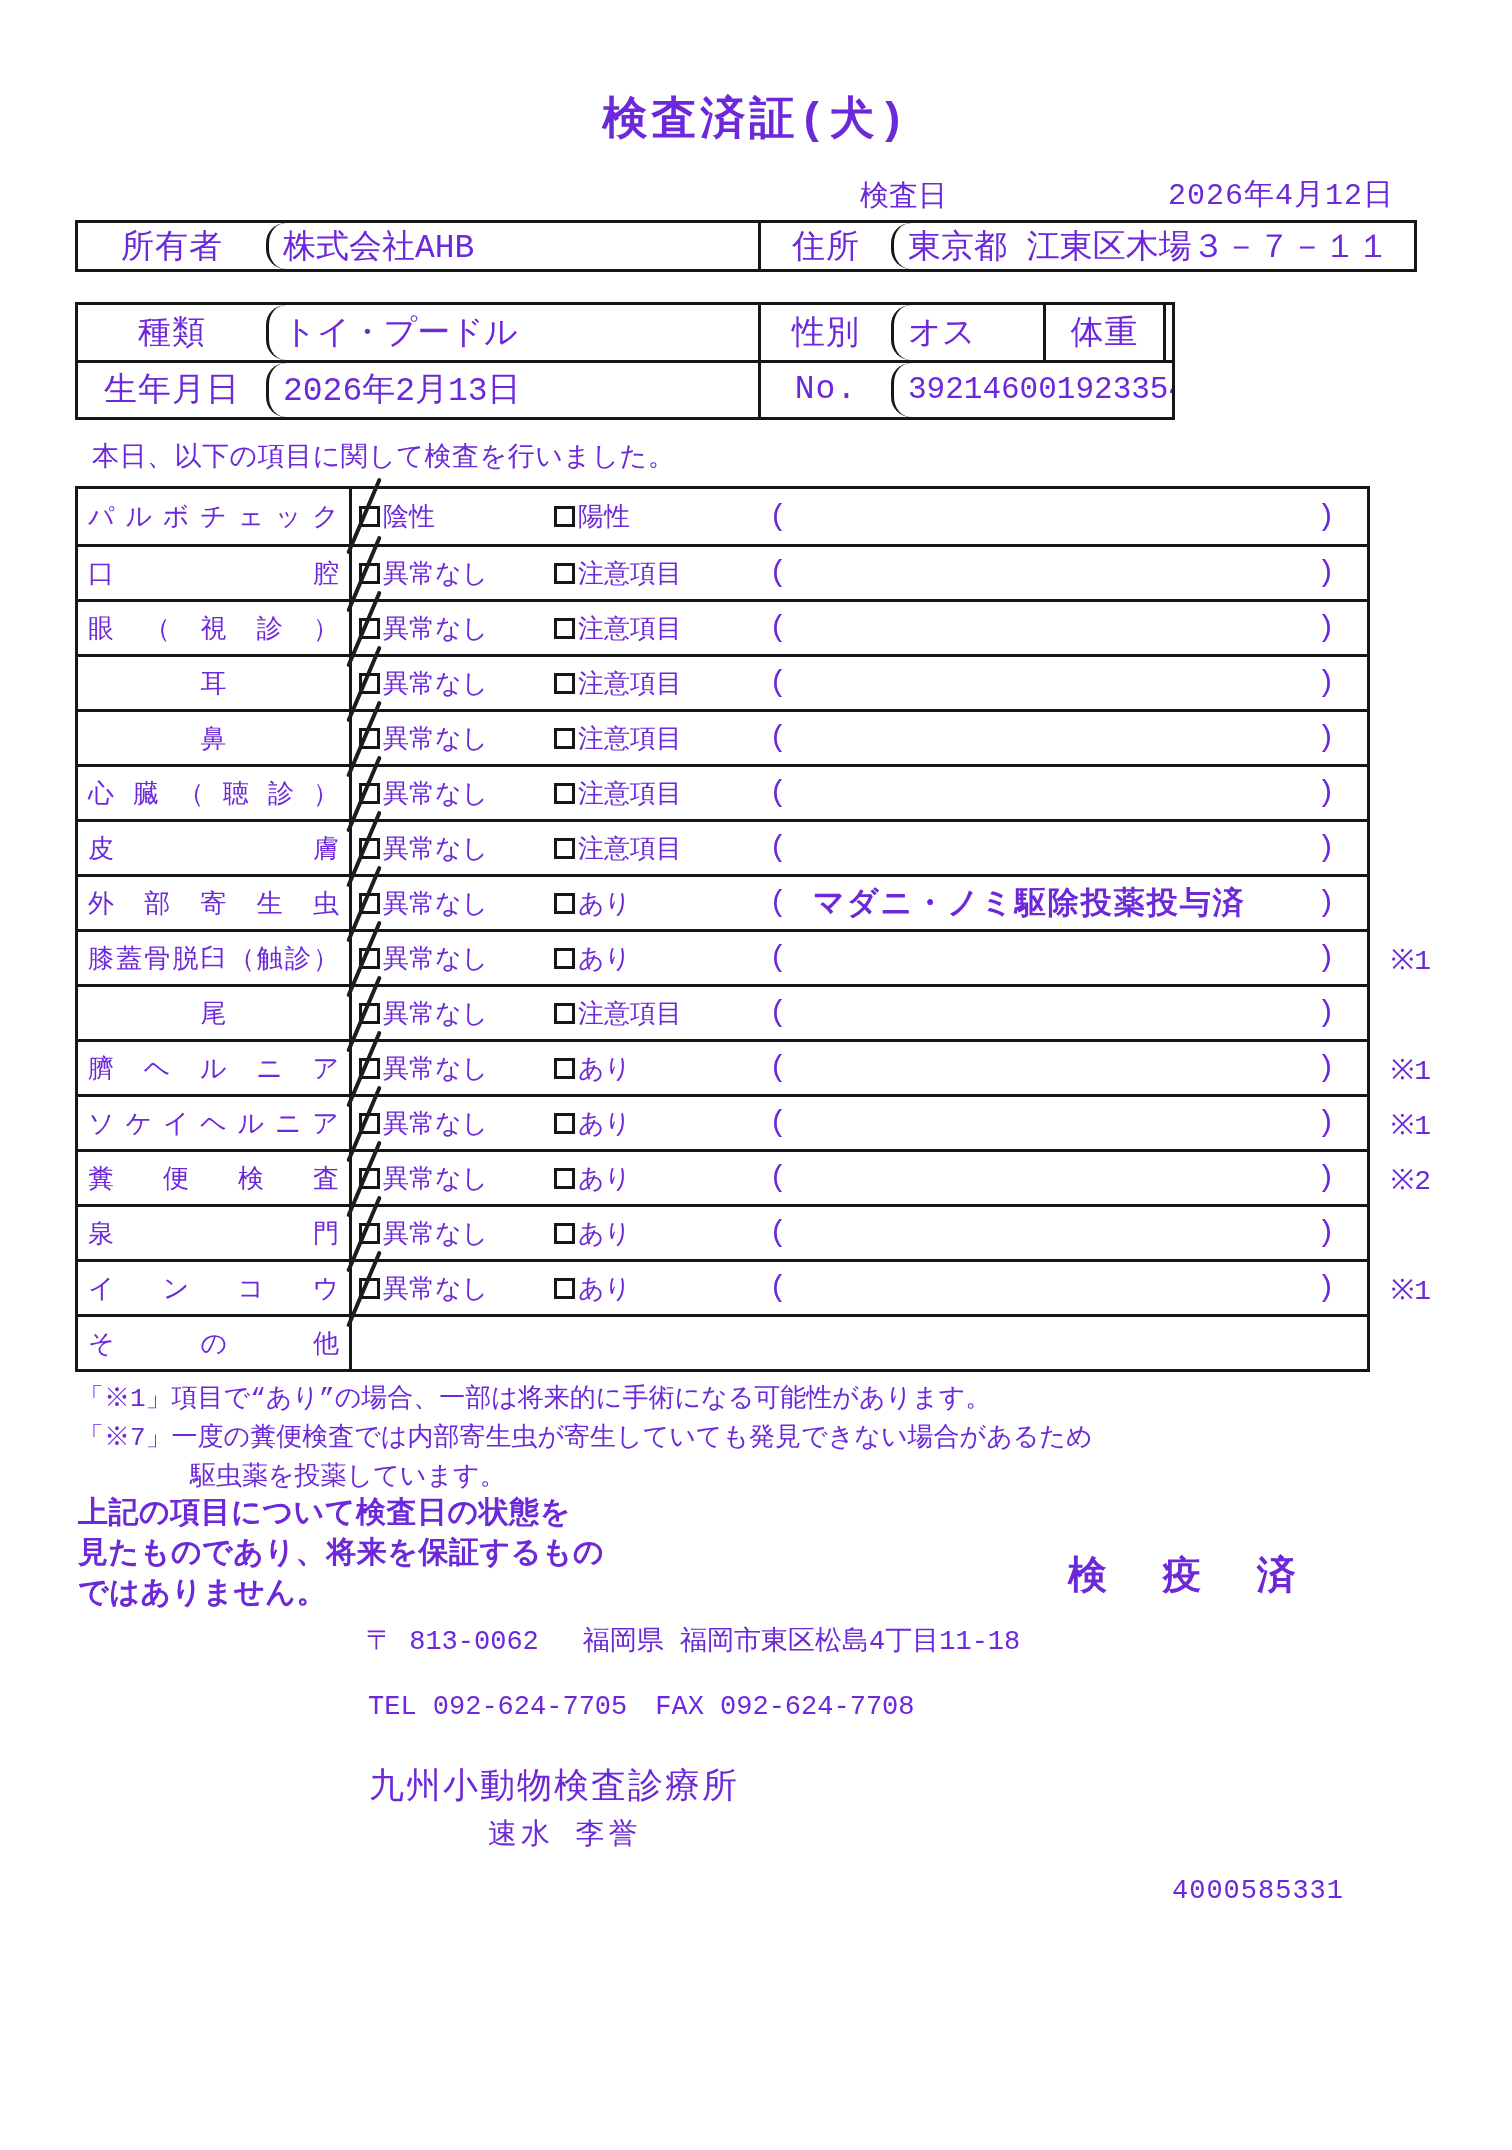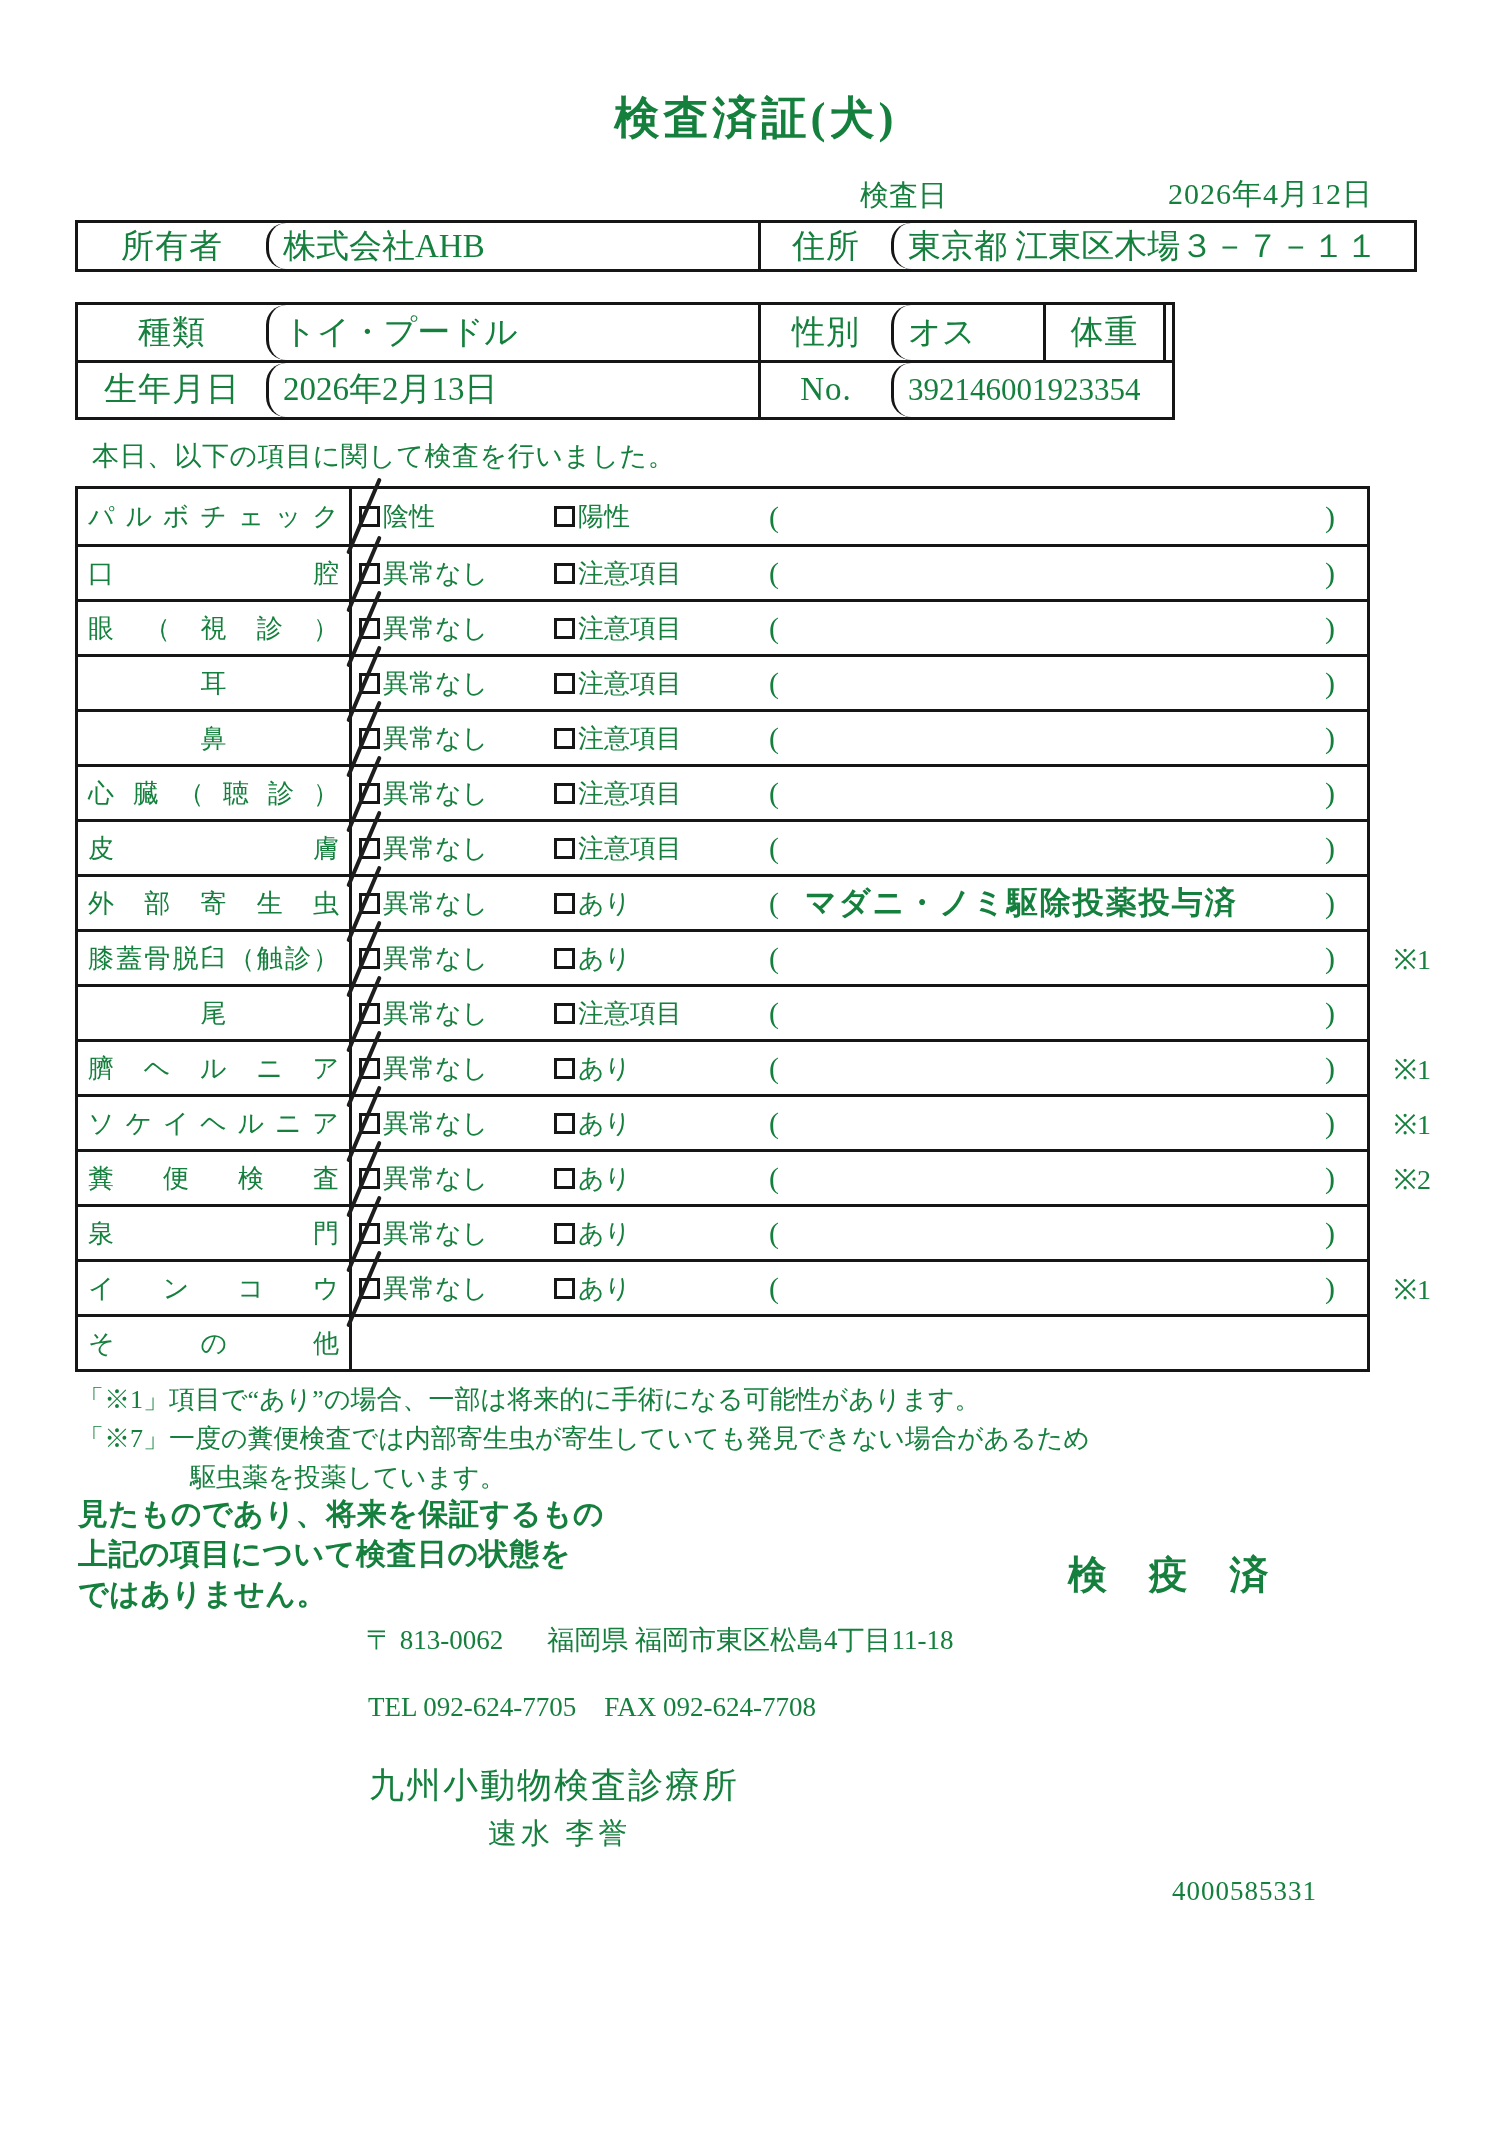--- a/index.html
+++ b/index.html
@@ -1,18 +1,18 @@
 <!DOCTYPE html>
 <html><head>
 <meta charset="utf-8">
 <style>
   html,body{margin:0;padding:0;background:#e8e8e8;}
   .page{
     position:relative; width:1512px; height:2150px; background:#ffffff;
-    color:#15803d; font-family:Liberation Serif, serif;
+    color:#6d28d9; font-family:Liberation Mono, monospace;
     margin:0 auto; overflow:hidden;
   }
   .abs{position:absolute;}
   
   .title{top:88px; left:0; width:100%; text-align:center; font-size:45px; font-weight:700; letter-spacing:4px;}
   .date-label{top:176px; left:860px; font-size:29px;}
   .date-value{top:174px; left:1168px; font-size:30px; letter-spacing:1px;}
 
   
   .itable{border:3px solid #161616; display:flex; flex-direction:column; box-sizing:border-box;}
@@ -463,22 +463,22 @@
       </div>
     </div>
 
   <div class="abs footnotes">
     <div>「※1」項目で“あり”の場合、一部は将来的に手術になる可能性があります。</div>
     <div>「※7」一度の糞便検査では内部寄生虫が寄生していても発見できない場合があるため</div>
     <div class="fn-indent">駆虫薬を投薬しています。</div>
   </div>
 
   <div class="abs disclaimer">
+    <div>上記の項目について検査日の状態を</div>
     <div>見たものであり、将来を保証するもの</div>
-    <div>上記の項目について検査日の状態を</div>
     <div>ではありません。</div>
   </div>
 
   <div class="abs stamp">検 疫 済</div>
 
   <div class="abs postal-line">
     <span>
       <span>〒</span>
       <span>813-0062</span>
     </span>

